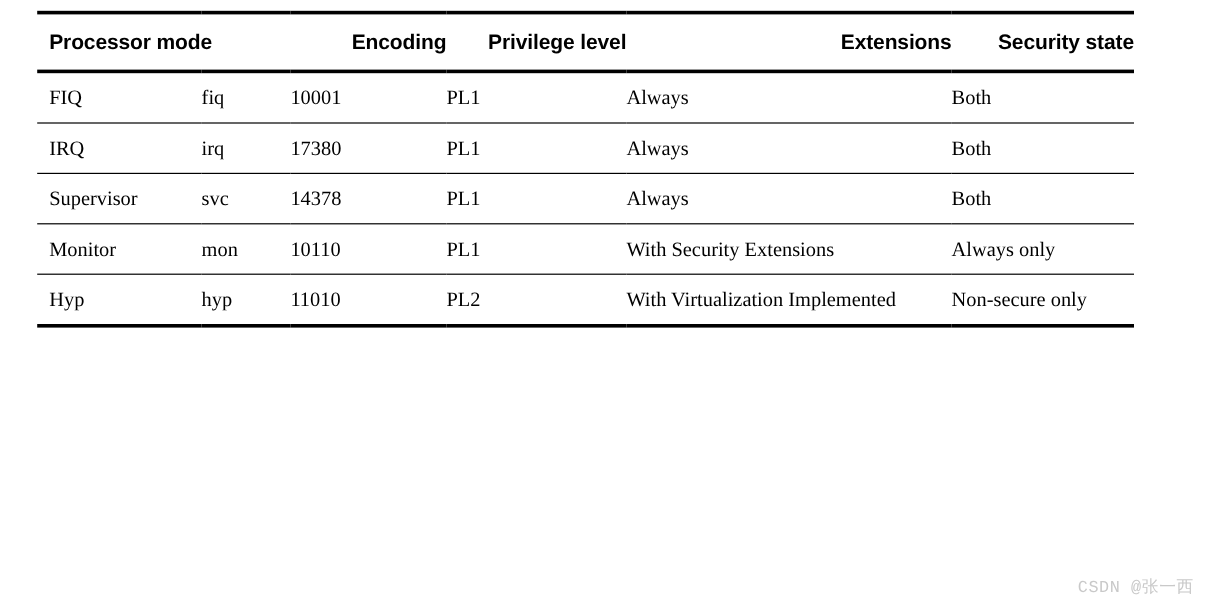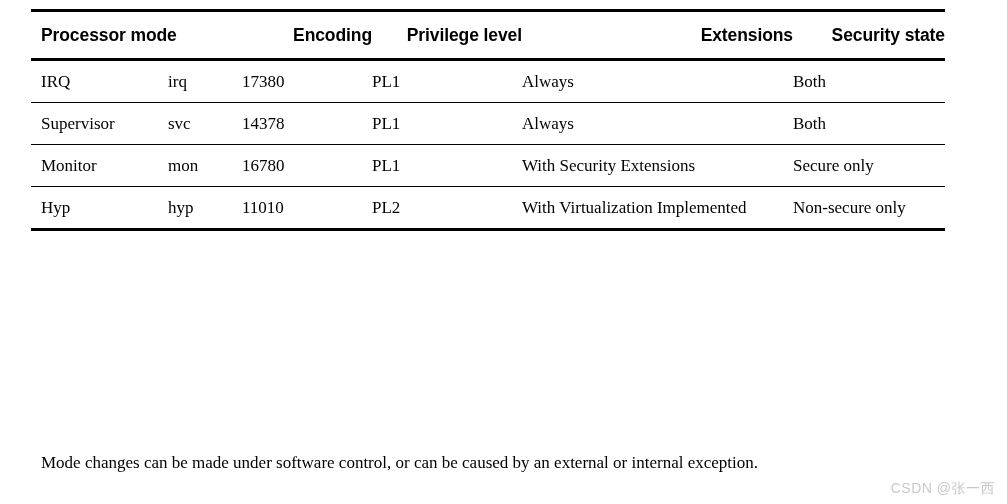--- a/index.html
+++ b/index.html
@@ -90,21 +90,21 @@
     line-height: 22px;
     color: #000;
     white-space: nowrap;
   }
 
   
   .watermark {
     position: absolute;
     right: 12px;
     bottom: 6px;
-    font-family: Liberation Sans, sans-serif;
+    font-family: Liberation Mono, monospace;
     font-size: 14px;
     color: #c9c9c9;
     letter-spacing: 0.5px;
     user-select: none;
   }
 </style>
 </head>
 <body>
 
 <div class="page">
@@ -117,20 +117,28 @@
           <th class="c-abbr"></th>
           <th class="c-enc">Encoding</th>
           <th class="c-priv">Privilege level</th>
           <th class="c-impl">Extensions</th>
           <th class="c-sec">Security state</th>
         </tr>
       </thead>
       <tbody>
 
 
+        <tr>
+          <td class="c-mode">FIQ</td>
+          <td class="c-abbr">fiq</td>
+          <td class="c-enc">10001</td>
+          <td class="c-priv">PL1</td>
+          <td class="c-impl">Always</td>
+          <td class="c-sec">Both</td>
+        </tr>
 
         <tr>
           <td class="c-mode">IRQ</td>
           <td class="c-abbr">irq</td>
           <td class="c-enc">17380</td>
           <td class="c-priv">PL1</td>
           <td class="c-impl">Always</td>
           <td class="c-sec">Both</td>
         </tr>
 
@@ -139,39 +147,38 @@
           <td class="c-abbr">svc</td>
           <td class="c-enc">14378</td>
           <td class="c-priv">PL1</td>
           <td class="c-impl">Always</td>
           <td class="c-sec">Both</td>
         </tr>
 
         <tr>
           <td class="c-mode">Monitor</td>
           <td class="c-abbr">mon</td>
-          <td class="c-enc">16780</td>
+          <td class="c-enc">10110</td>
           <td class="c-priv">PL1</td>
           <td class="c-impl">With Security Extensions</td>
-          <td class="c-sec">Secure only</td>
+          <td class="c-sec">Always only</td>
         </tr>
 
 
         <tr>
           <td class="c-mode">Hyp</td>
           <td class="c-abbr">hyp</td>
           <td class="c-enc">11010</td>
           <td class="c-priv">PL2</td>
           <td class="c-impl">With Virtualization Implemented</td>
           <td class="c-sec">Non-secure only</td>
         </tr>
 
 
 
       </tbody>
     </table>
   </div>
 
-  <div class="caption">Mode changes can be made under software control, or can be caused by an external or internal exception.</div>
 
   <div class="watermark">CSDN @张一西</div>
 
 </div>
 
 </body></html>

